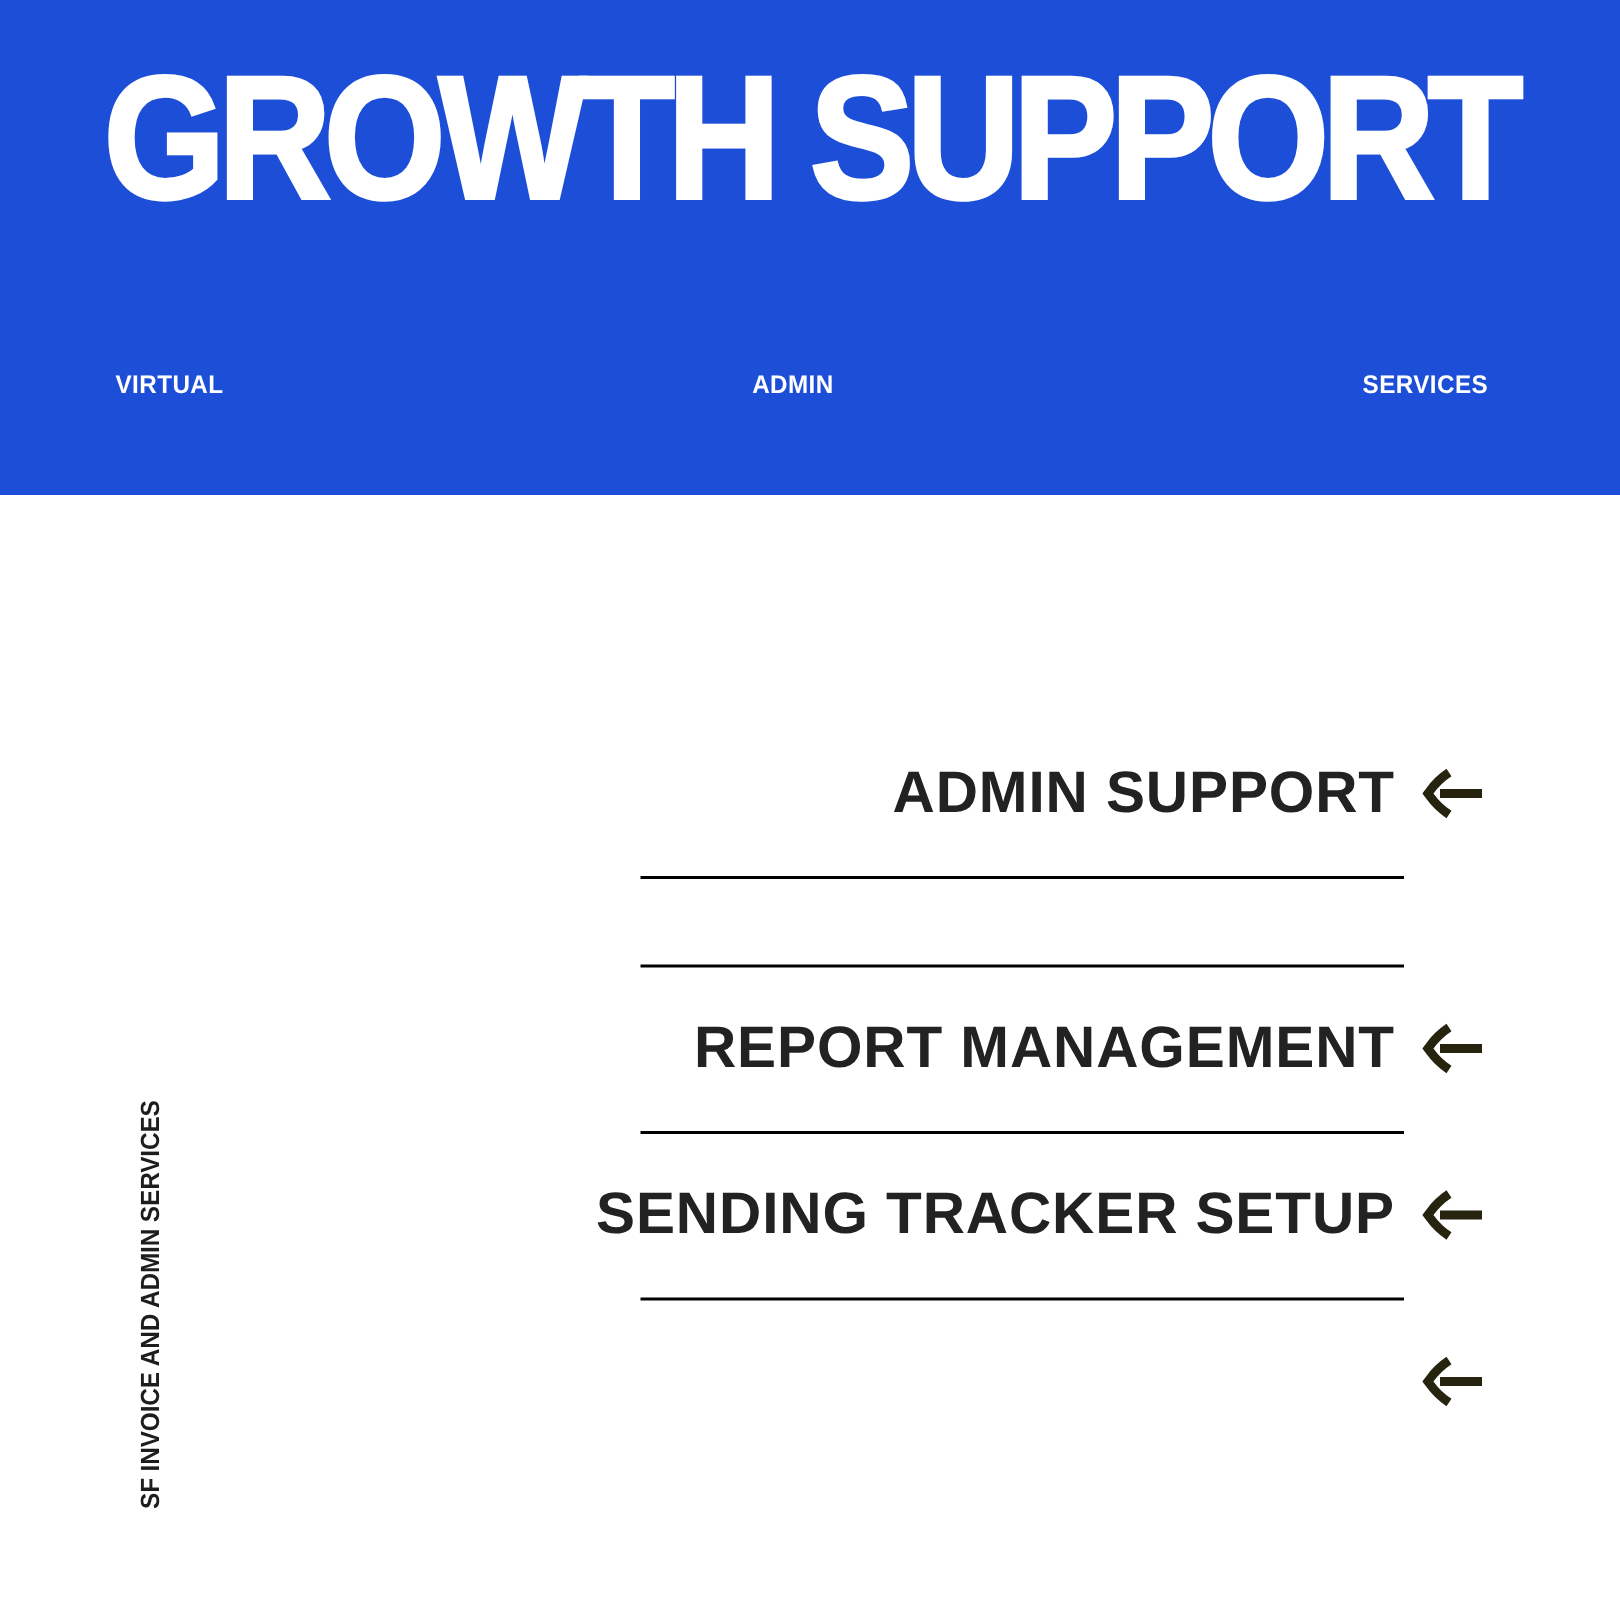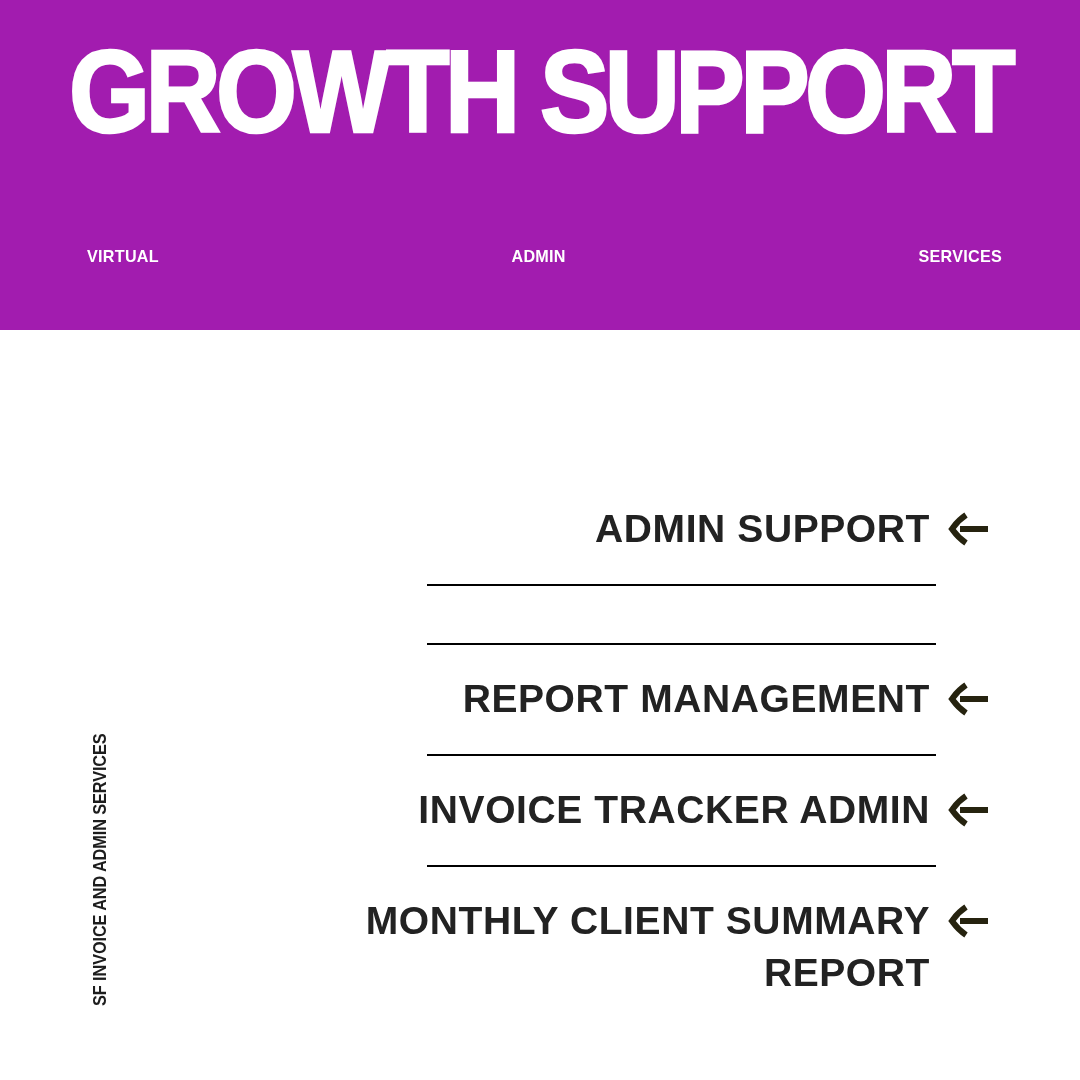--- a/index.html
+++ b/index.html
@@ -23,21 +23,21 @@
     overflow: hidden;
   }
 
   
   .header-band {
     position: absolute;
     left: 0;
     top: 0;
     width: 1080px;
     height: 330px;
-    background: #a21caf;
+    background: #1d4ed8;
   }
 
   .headline {
     position: absolute;
     left: 0;
     top: 34px;
     width: 1080px;
     text-align: center;
     color: #ffffff;
     font-family: "Liberation Sans", sans-serif;
@@ -47,21 +47,21 @@
     letter-spacing: -5px;
     transform: scaleX(0.93) scaleY(1.04);
     transform-origin: center top;
     white-space: nowrap;
     -webkit-text-stroke: 2.6px #ffffff;
     paint-order: stroke fill;
   }
 
   .subrow {
     position: absolute;
-    left: 87px;
+    left: 77px;
     top: 246px;
     width: 915px;
     display: flex;
     justify-content: space-between;
     align-items: baseline;
   }
   .subrow .sub-item {
     color: #ffffff;
     font-family: "Liberation Sans", sans-serif;
     font-weight: 700;
@@ -186,34 +186,33 @@
           <path d="M42 26 H14 M20 12 C11 18 9 22 6 26 C9 30 11 34 20 40" fill="none" stroke="#26230f" stroke-width="6" stroke-linecap="butt" stroke-linejoin="miter"></path>
         </svg>
       </span>
     </div>
 
     <div class="sp-above"></div>
     <div class="divider"></div>
     <div class="sp-below"></div>
 
     <div class="service-row">
-      <div class="service-text">INVOICE TRACKER ADMIN</div>
-      <span class="arrow-icon">
-        <svg viewBox="0 0 44 52" xmlns="http://www.w3.org/2000/svg" aria-hidden="true">
-          <path d="M42 26 H14 M20 12 C11 18 9 22 6 26 C9 30 11 34 20 40" fill="none" stroke="#26230f" stroke-width="6" stroke-linecap="butt" stroke-linejoin="miter"></path>
-        </svg>
-      </span>
-    </div>
-
-    <div class="sp-above"></div>
-    <div class="divider"></div>
-    <div class="sp-below"></div>
-
-    <div class="service-row">
-      <div class="service-text">MONTHLY CLIENT SUMMARY REPORT</div>
+      <div class="service-text">SENDING TRACKER SETUP</div>
+      <span class="arrow-icon">
+        <svg viewBox="0 0 44 52" xmlns="http://www.w3.org/2000/svg" aria-hidden="true">
+          <path d="M42 26 H14 M20 12 C11 18 9 22 6 26 C9 30 11 34 20 40" fill="none" stroke="#26230f" stroke-width="6" stroke-linecap="butt" stroke-linejoin="miter"></path>
+        </svg>
+      </span>
+    </div>
+
+    <div class="sp-above"></div>
+    <div class="divider"></div>
+    <div class="sp-below"></div>
+
+    <div class="service-row">
       <span class="arrow-icon">
         <svg viewBox="0 0 44 52" xmlns="http://www.w3.org/2000/svg" aria-hidden="true">
           <path d="M42 26 H14 M20 12 C11 18 9 22 6 26 C9 30 11 34 20 40" fill="none" stroke="#26230f" stroke-width="6" stroke-linecap="butt" stroke-linejoin="miter"></path>
         </svg>
       </span>
     </div>
 
   </div>
 </div>
 

